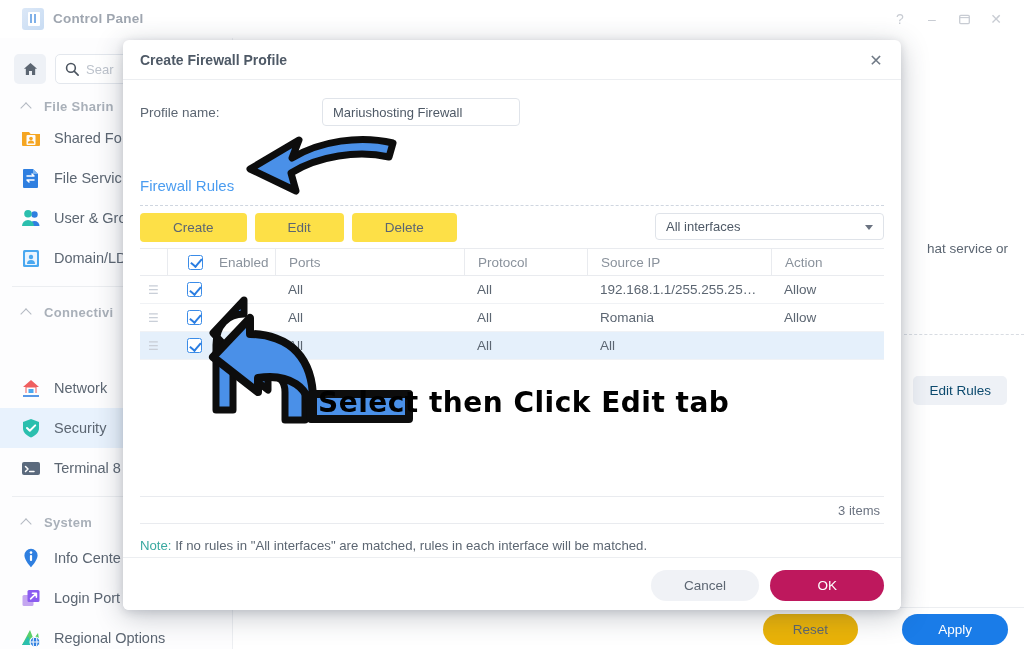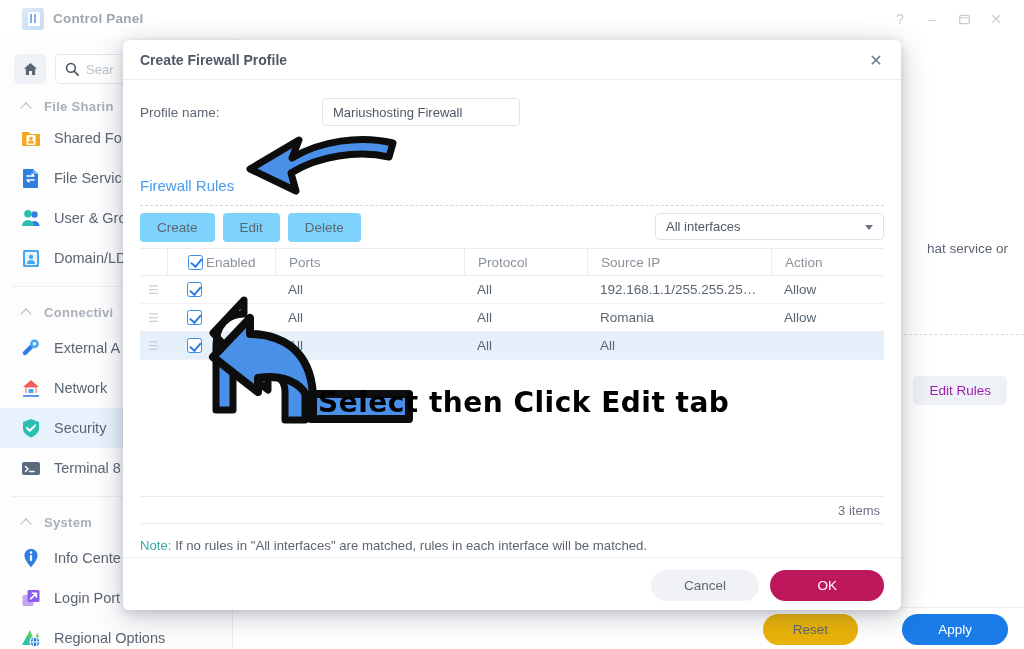--- a/index.html
+++ b/index.html
@@ -107,21 +107,21 @@
     position: absolute; right: 16px; top: 203px;
     font-size: 13.5px; color: #5c6672; white-space: nowrap;
   }
   .behind-hr {
     position: absolute; right: 0px; top: 296px; width: 120px;
     border-top: 1px dashed #d8dce2;
   }
   .behind-editrules {
     position: absolute; right: 17px; top: 338px;
     background: #eef1f6; border-radius: 5px; padding: 7px 16px;
-    font-size: 13.5px; color: #a21caf;
+    font-size: 13.5px; color: #0c4a6e;
   }
   .behind-footer {
     position: absolute; left: 233px; top: 607px; width: 791px; height: 42px;
     background: #ffffff; border-top: 1px solid #eceef1;
   }
   .btn-reset {
     position: absolute; right: 166px; top: 614px;
     background: #eab308; color: #5c6672; border-radius: 18px;
     padding: 8px 30px; font-size: 13.5px;
   }
@@ -166,21 +166,21 @@
     position: absolute; left: 17px; top: 137px;
     font-size: 15px; color: #4a9cf0;
   }
   .sec-rule {
     position: absolute; left: 17px; top: 165px; width: 744px;
     border-top: 1px dashed #cfd6e0;
   }
 
   .toolbar { position: absolute; left: 17px; top: 173px; display: flex; gap: 8px; }
   .tb-btn {
-    background: #7dd3fc; border-radius: 4px; padding: 7px 17px;
+    background: #fde047; border-radius: 4px; padding: 7px 33px;
     font-size: 13.5px; color: #5c6672;
   }
   .iface-select {
     position: absolute; right: 17px; top: 173px; width: 229px; height: 27px;
     border: 1px solid #dfe3e9; border-radius: 4px; background: #fff;
     display: flex; align-items: center; padding: 0 10px;
     font-size: 13px; color: #4e5966;
   }
   .iface-select .caret {
     position: absolute; right: 10px; top: 11px;
@@ -195,21 +195,21 @@
     border-top: 1px solid #e9ebef; border-bottom: 1px solid #e9ebef;
     font-size: 13.5px; color: #8a929c;
   }
   .tbl-row {
     display: flex; height: 28px; align-items: center;
     border-bottom: 1px solid #f0f2f5;
     font-size: 13.5px; color: #5c6672;
   }
   .tbl-row.sel { background: #e5f0fb; }
   .c-drag  { width: 27px; display: flex; justify-content: center; color: #c9cfd8; font-size: 12px; }
-  .c-en    { width: 108px; display: flex; align-items: center; gap: 3px; border-left: 1px solid #e9ebef; padding-left: 20px; height: 100%; }
+  .c-en    { width: 108px; display: flex; align-items: center; gap: 16px; border-left: 1px solid #e9ebef; padding-left: 20px; height: 100%; }
   .tbl-row .c-en { border-left: none; }
   .c-ports { width: 189px; border-left: 1px solid #e9ebef; padding-left: 13px; height: 100%; display: flex; align-items: center; }
   .c-prot  { width: 123px; border-left: 1px solid #e9ebef; padding-left: 13px; height: 100%; display: flex; align-items: center; }
   .c-src   { width: 184px; border-left: 1px solid #e9ebef; padding-left: 13px; height: 100%; display: flex; align-items: center; white-space: nowrap; }
   .c-act   { width: 113px; border-left: 1px solid #e9ebef; padding-left: 13px; height: 100%; display: flex; align-items: center; }
   .tbl-row .c-ports, .tbl-row .c-prot, .tbl-row .c-src, .tbl-row .c-act { border-left: none; }
 
   .cb {
     width: 15px; height: 15px; border: 1.5px solid #3b8ce8; border-radius: 2.5px;
     background: #fff; position: relative; flex: none;
@@ -354,30 +354,20 @@
       <span>Domain/LD</span>
     </div>
 
     <div class="sb-divider" style="top:248px"></div>
 
     <div class="sb-group" style="top:262px">
       <span class="chev"></span>
       <span>Connectivi</span>
     </div>
 
-    <div class="sb-item" style="top:290px">
-      <span class="sb-ico">
-        <svg width="22" height="22" viewBox="0 0 22 22">
-          <path d="M5 16 l6-6" stroke="#2f7fe0" stroke-width="4.5" stroke-linecap="round"></path>
-          <circle cx="14.5" cy="6.8" r="4.4" fill="#4aa8f0"></circle>
-          <circle cx="14.5" cy="6.8" r="1.7" fill="#fff"></circle>
-        </svg>
-      </span>
-      <span>External A</span>
-    </div>
 
     <div class="sb-item" style="top:330px">
       <span class="sb-ico">
         <svg width="22" height="22" viewBox="0 0 22 22">
           <path d="M11 3 L19 10 H16.5 V16 H5.5 V10 H3 Z" fill="#ef5f5f"></path>
           <rect x="6.5" y="10.5" width="9" height="5.5" fill="#fdfdfd"></rect>
           <rect x="8.5" y="12" width="5" height="4" fill="#4aa8f0"></rect>
           <line x1="3" y1="19" x2="19" y2="19" stroke="#2f7fe0" stroke-width="1.6"></line>
         </svg>
       </span>

